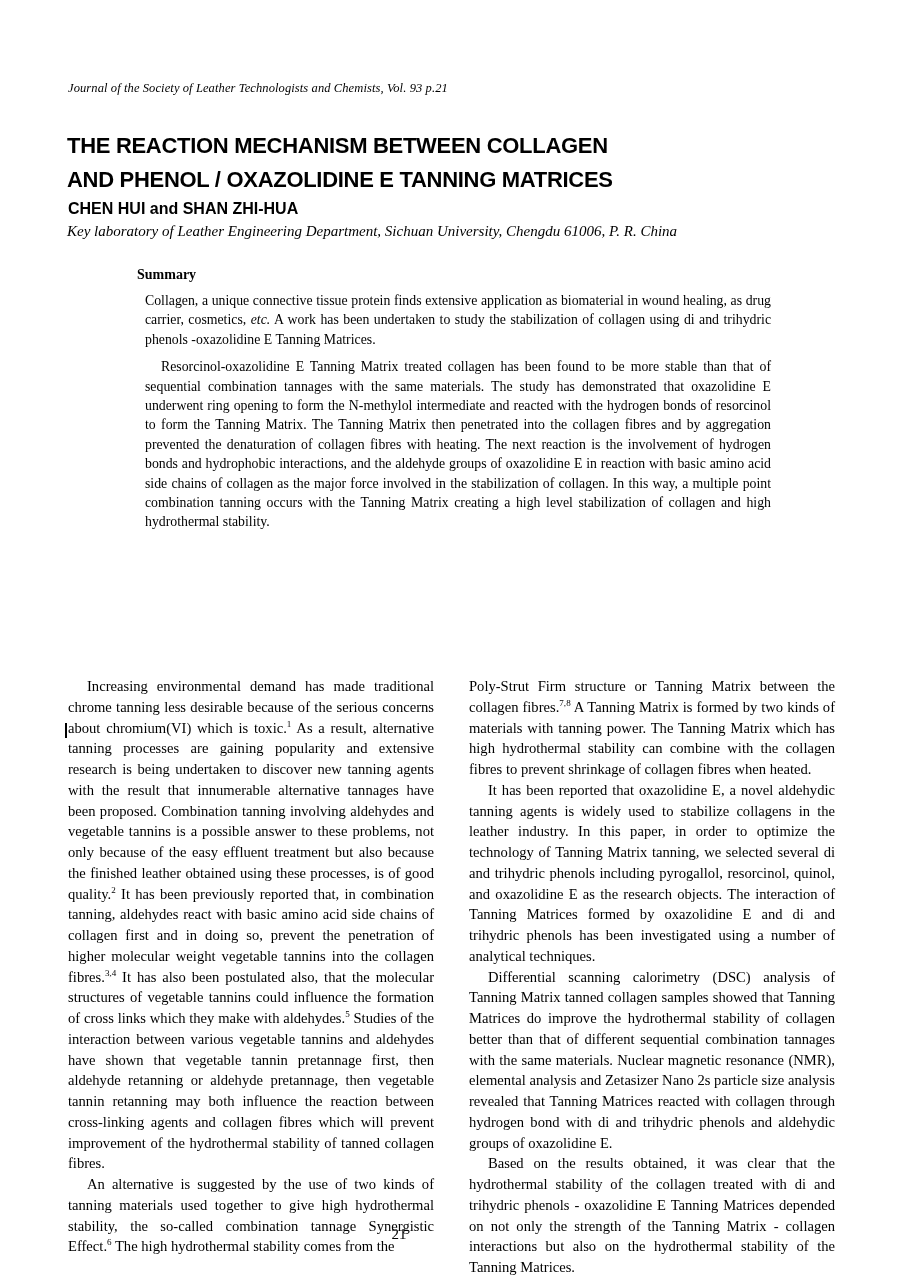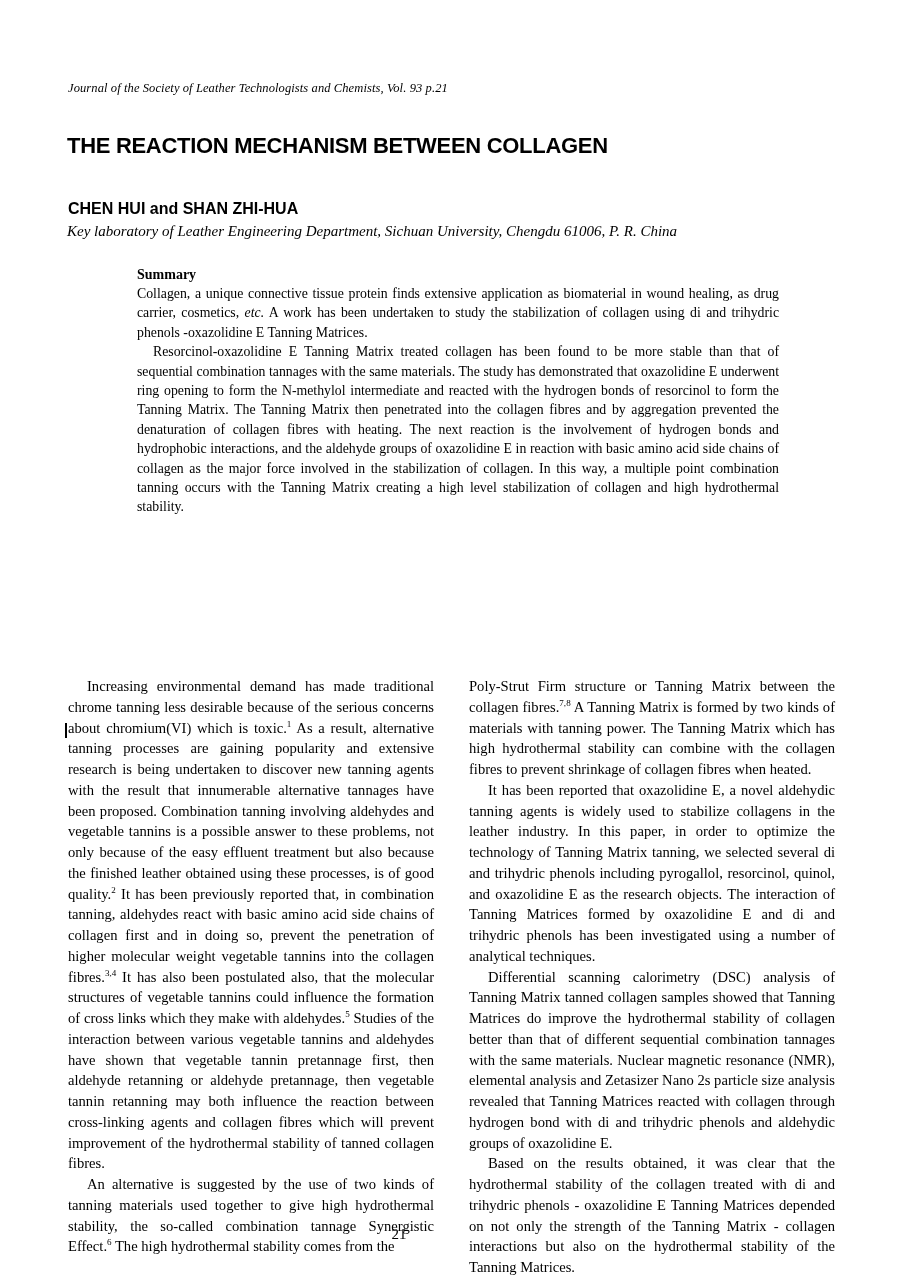--- a/index.html
+++ b/index.html
@@ -45,21 +45,21 @@
   }
   .summary-heading {
     font-weight: bold;
     font-size: 14px;
     margin: 0 0 1px 0;
   }
   .summary-block .para {
     font-size: 13.8px;
     line-height: 19.4px;
     text-align: justify;
-    margin: 0;
+    margin: 8px;
   }
   .summary-block .para.indent { text-indent: 16px; }
   .col {
     position: absolute; top: 676px; width: 366px;
   }
   .col-left  { left: 68px;  }
   .col-right { left: 469px; }
   .intro-heading {
     font-family: "Liberation Sans", "DejaVu Sans", sans-serif;
     font-weight: bold;
@@ -89,20 +89,21 @@
     font-size: 15px;
   }
 </style>
 </head>
 <body>
 
 <div class="journal-line">Journal of the Society of Leather Technologists and Chemists, Vol. 93 p.21</div>
 
 <div class="title">
   <div>THE REACTION MECHANISM BETWEEN COLLAGEN</div>
+  <div>AND PHENOL / OXAZOLIDINE E TANNING MATRICES</div>
 </div>
 
 <div class="authors">CHEN HUI and SHAN ZHI-HUA</div>
 
 <div class="affiliation">Key laboratory of Leather Engineering Department, Sichuan University, Chengdu 61006, P. R. China</div>
 
 <div class="summary-block">
   <p class="summary-heading">Summary</p>
   <div>
       <p class="para">Collagen, a unique connective tissue protein finds extensive application as biomaterial in wound healing, as drug carrier, cosmetics, <em>etc.</em> A work has been undertaken to study the stabilization of collagen using di and trihydric phenols -oxazolidine E Tanning Matrices.</p>

